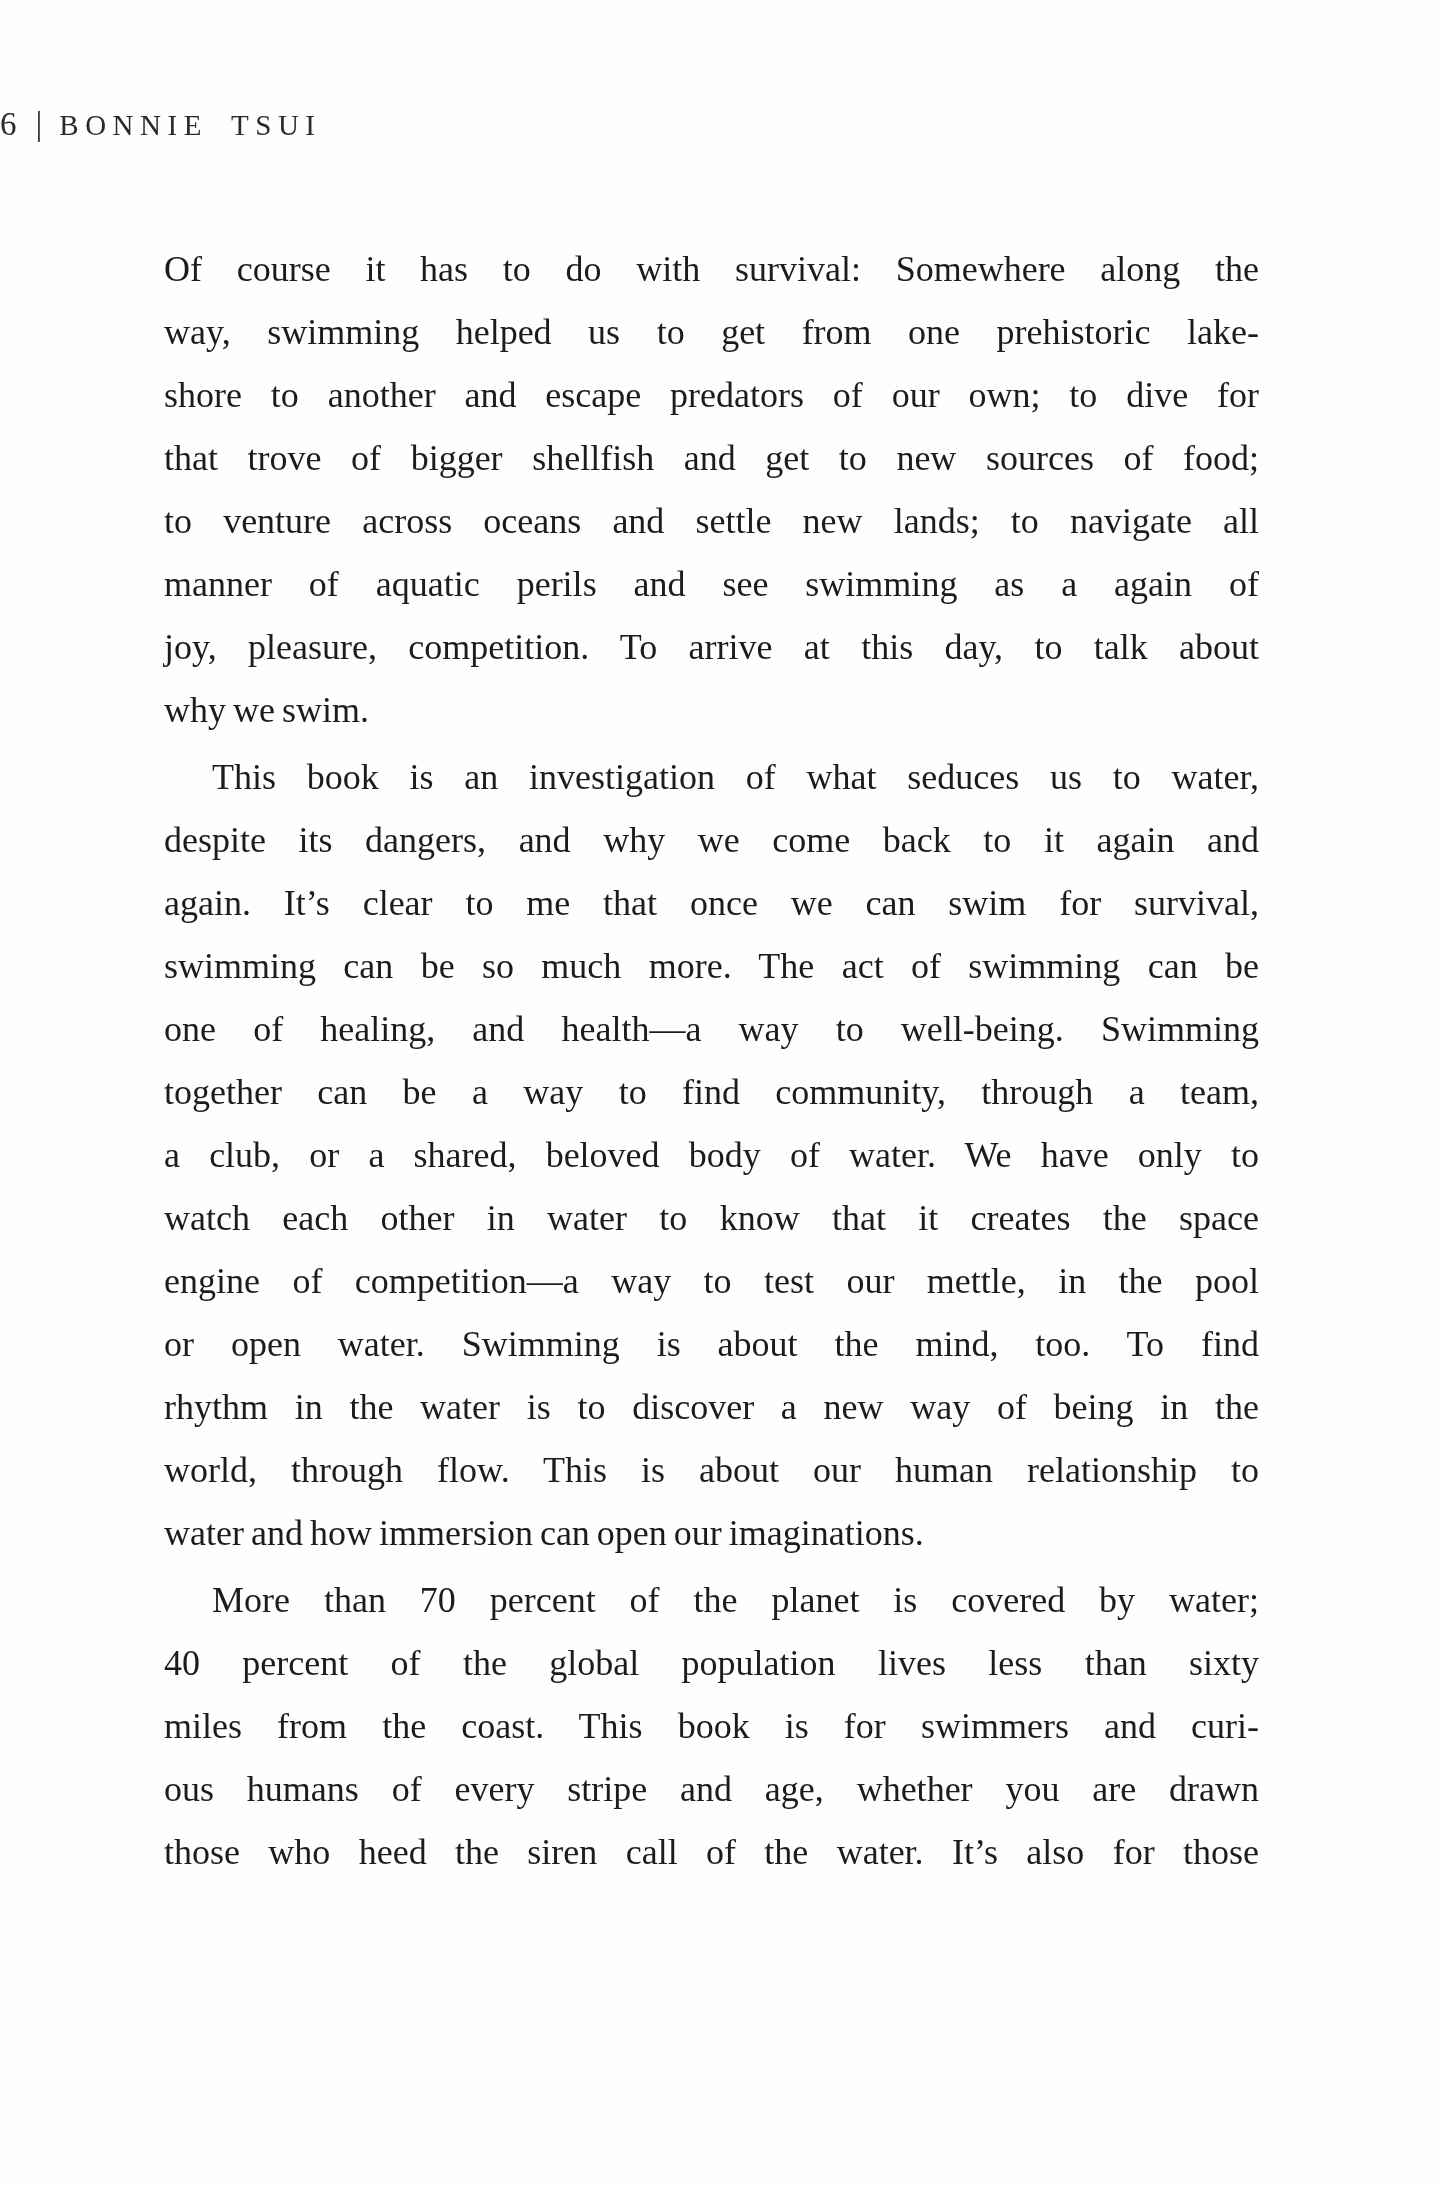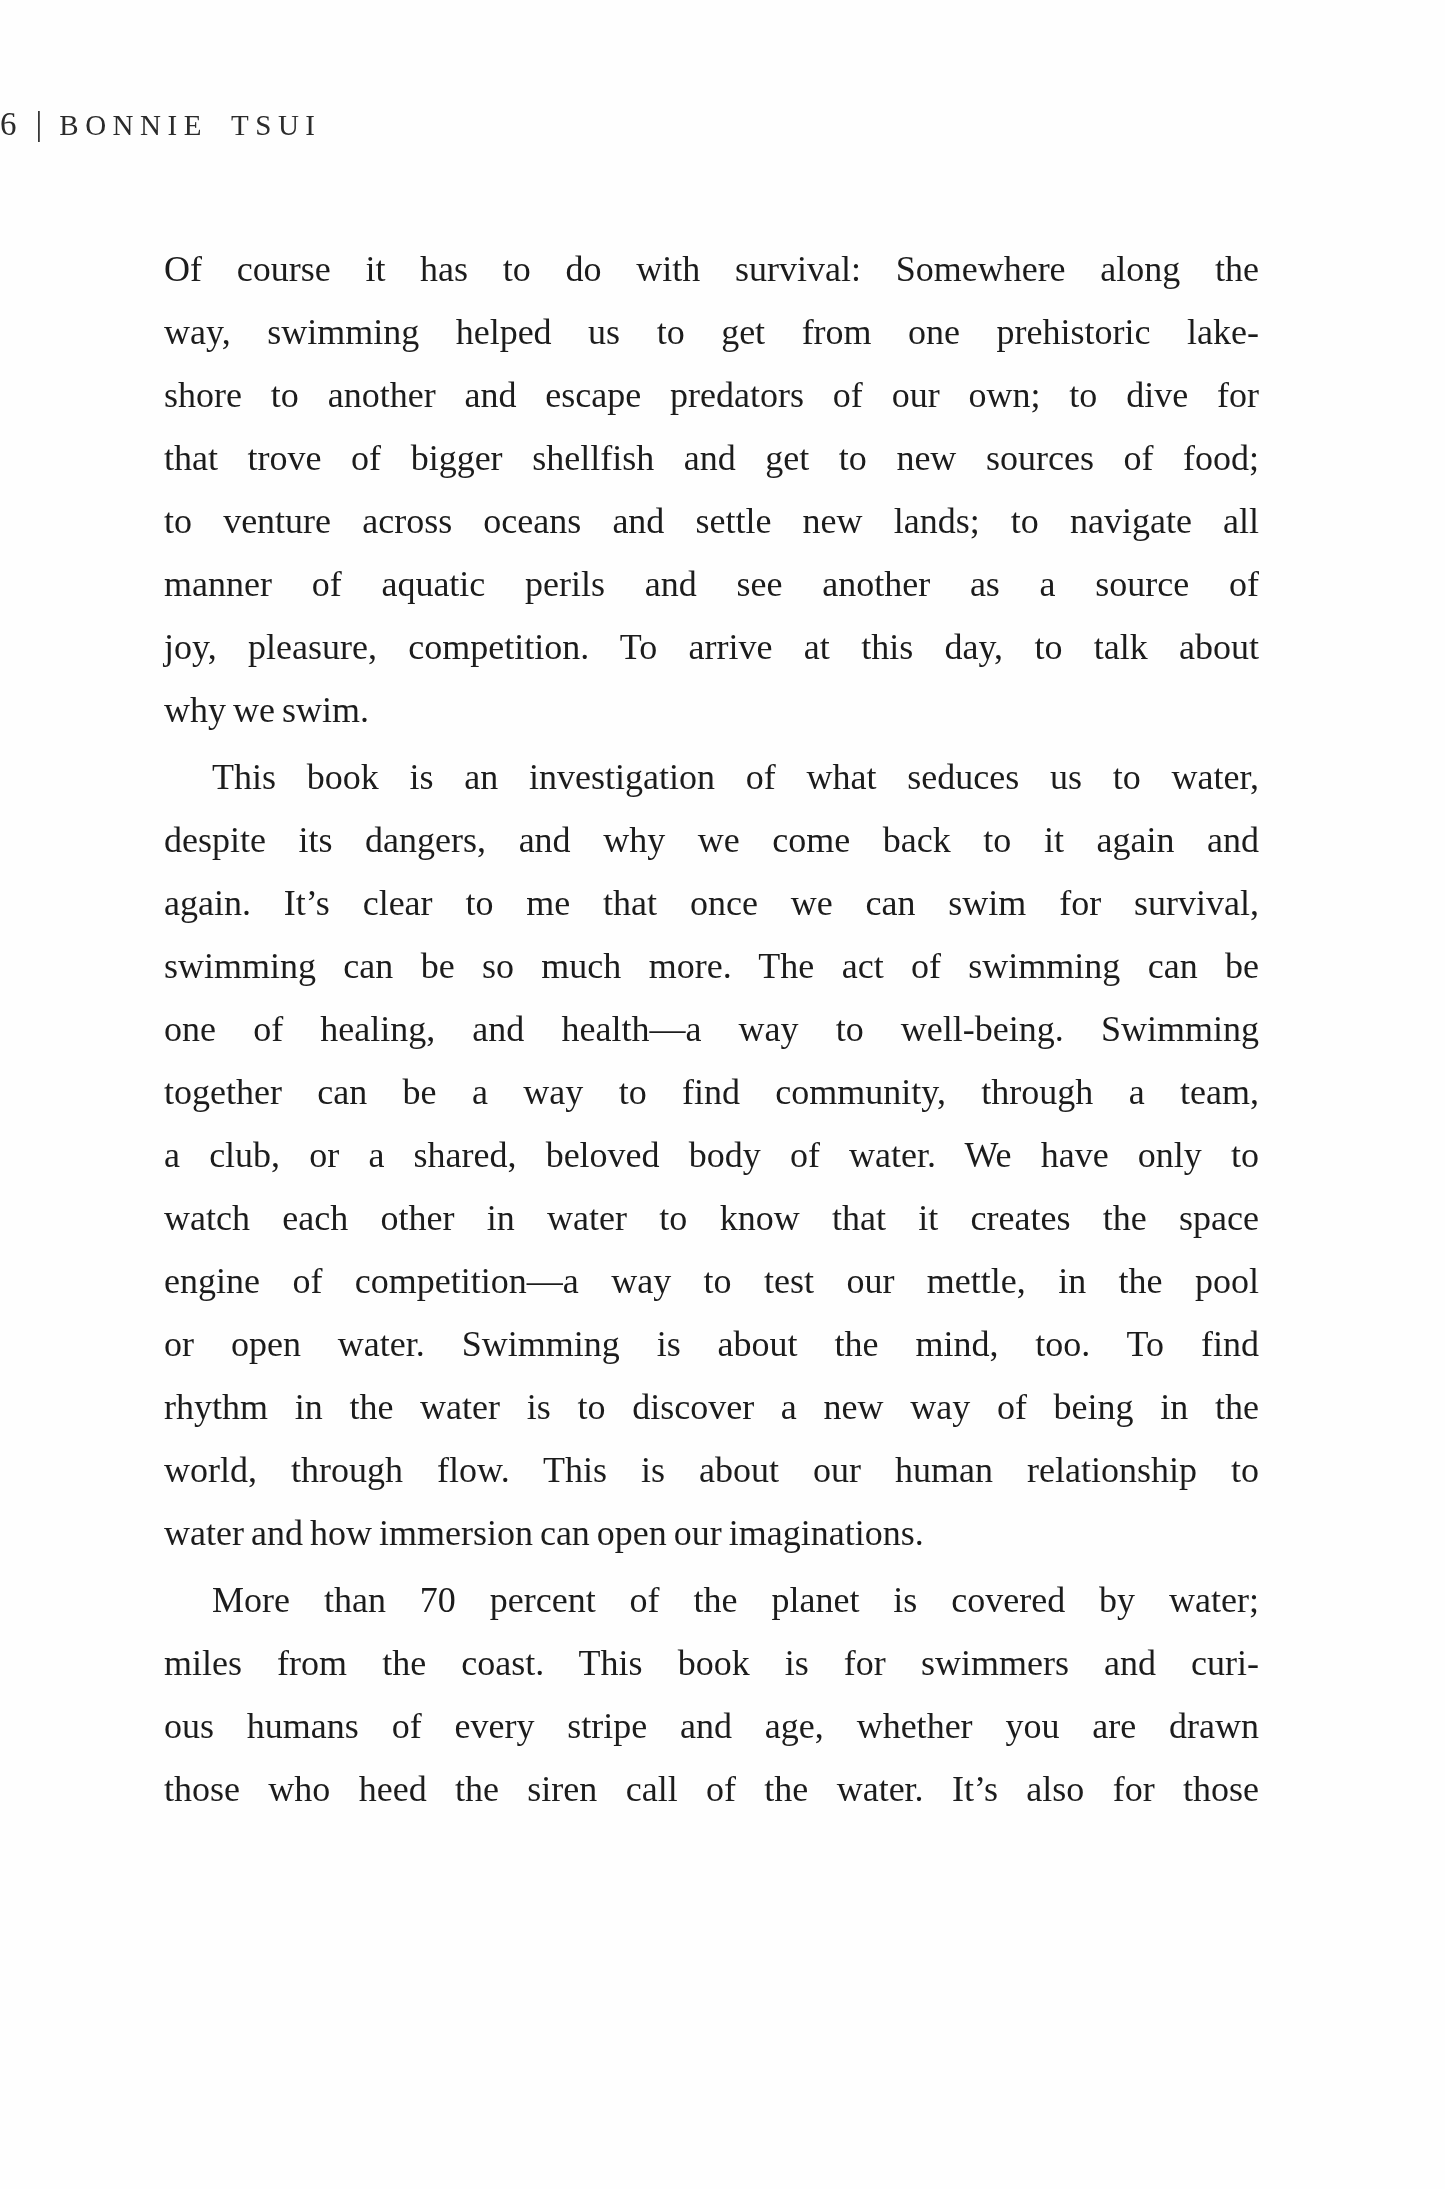--- a/index.html
+++ b/index.html
@@ -74,40 +74,41 @@
     <span class="num">6</span><span class="sep">|</span><span class="author">BONNIE TSUI</span>
   </div>
 
   <div class="body-block">
       <div class="para">
         <div class="line">Of course it has to do with survival: Somewhere along the</div>
         <div class="line">way, swimming helped us to get from one prehistoric lake-</div>
         <div class="line">shore to another and escape predators of our own; to dive for</div>
         <div class="line">that trove of bigger shellfish and get to new sources of food;</div>
         <div class="line">to venture across oceans and settle new lands; to navigate all</div>
-        <div class="line">manner of aquatic perils and see another as a source of</div>
+        <div class="line">manner of aquatic perils and see swimming as a again of</div>
         <div class="line">joy, pleasure, competition. To arrive at this day, to talk about</div>
         <div class="line end">why we swim.</div>
       </div>
       <div class="para">
         <div class="line indent">This book is an investigation of what seduces us to water,</div>
         <div class="line">despite its dangers, and why we come back to it again and</div>
         <div class="line">again. It’s clear to me that once we can swim for survival,</div>
         <div class="line">swimming can be so much more. The act of swimming can be</div>
         <div class="line">one of healing, and health—a way to well-being. Swimming</div>
         <div class="line">together can be a way to find community, through a team,</div>
         <div class="line">a club, or a shared, beloved body of water. We have only to</div>
         <div class="line">watch each other in water to know that it creates the space</div>
         <div class="line">engine of competition—a way to test our mettle, in the pool</div>
         <div class="line">or open water. Swimming is about the mind, too. To find</div>
         <div class="line">rhythm in the water is to discover a new way of being in the</div>
         <div class="line">world, through flow. This is about our human relationship to</div>
         <div class="line end">water and how immersion can open our imaginations.</div>
       </div>
       <div class="para">
         <div class="line indent">More than 70 percent of the planet is covered by water;</div>
+        <div class="line">40 percent of the global population lives less than sixty</div>
         <div class="line">miles from the coast. This book is for swimmers and curi-</div>
         <div class="line">ous humans of every stripe and age, whether you are drawn</div>
         <div class="line">those who heed the siren call of the water. It’s also for those</div>
       </div>
     </div>
 
 </div>
 
 </body></html>

